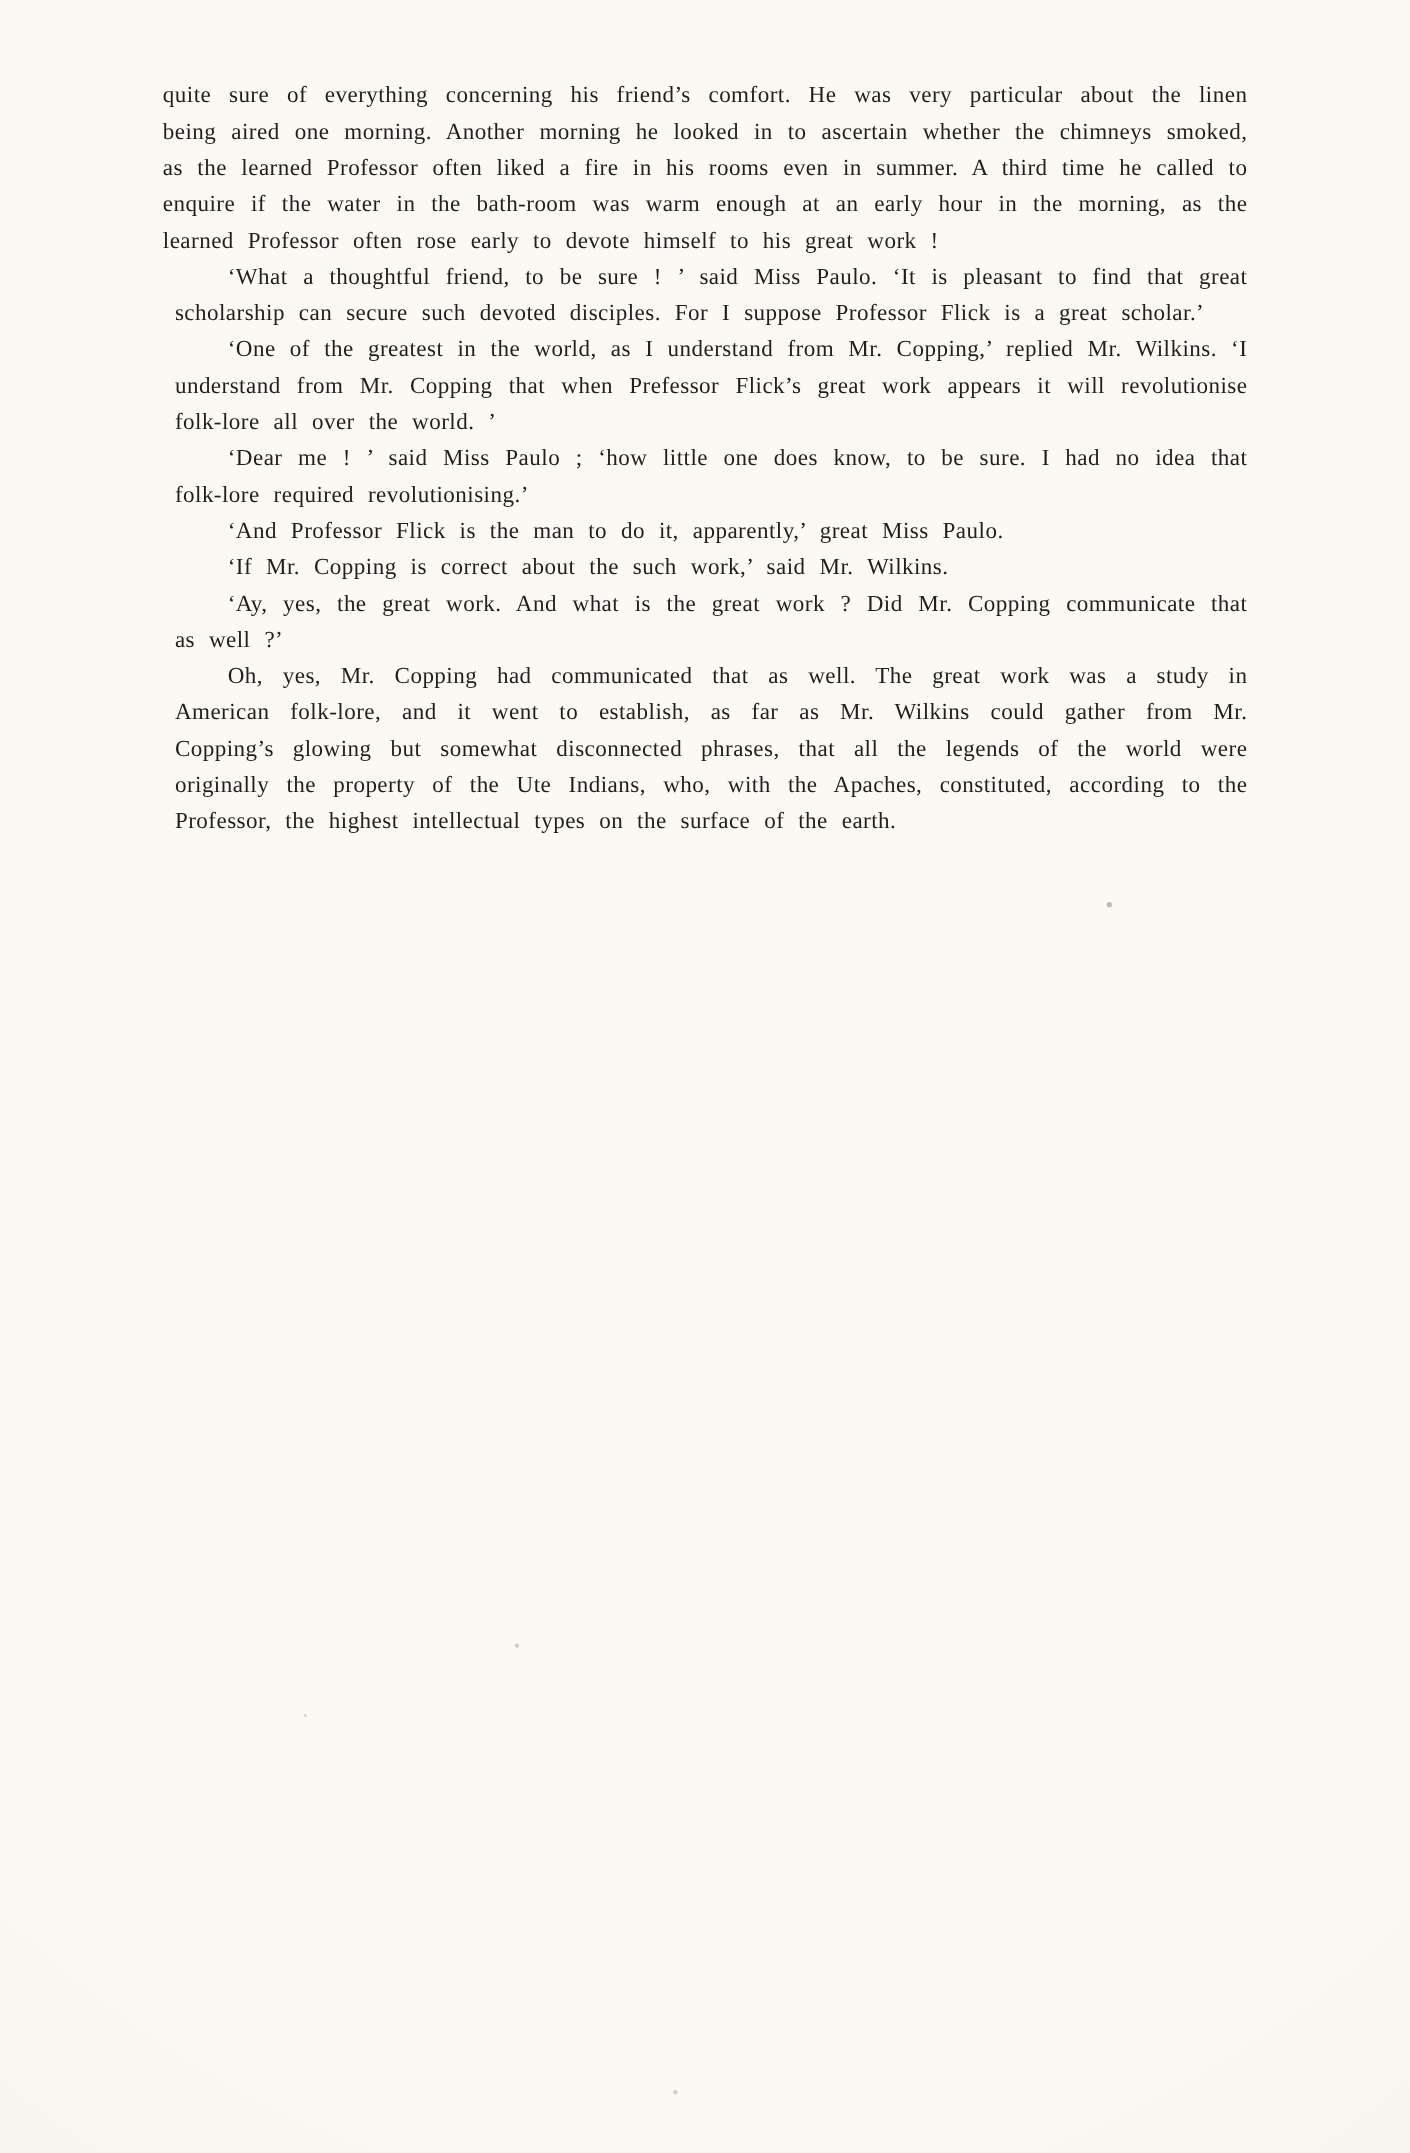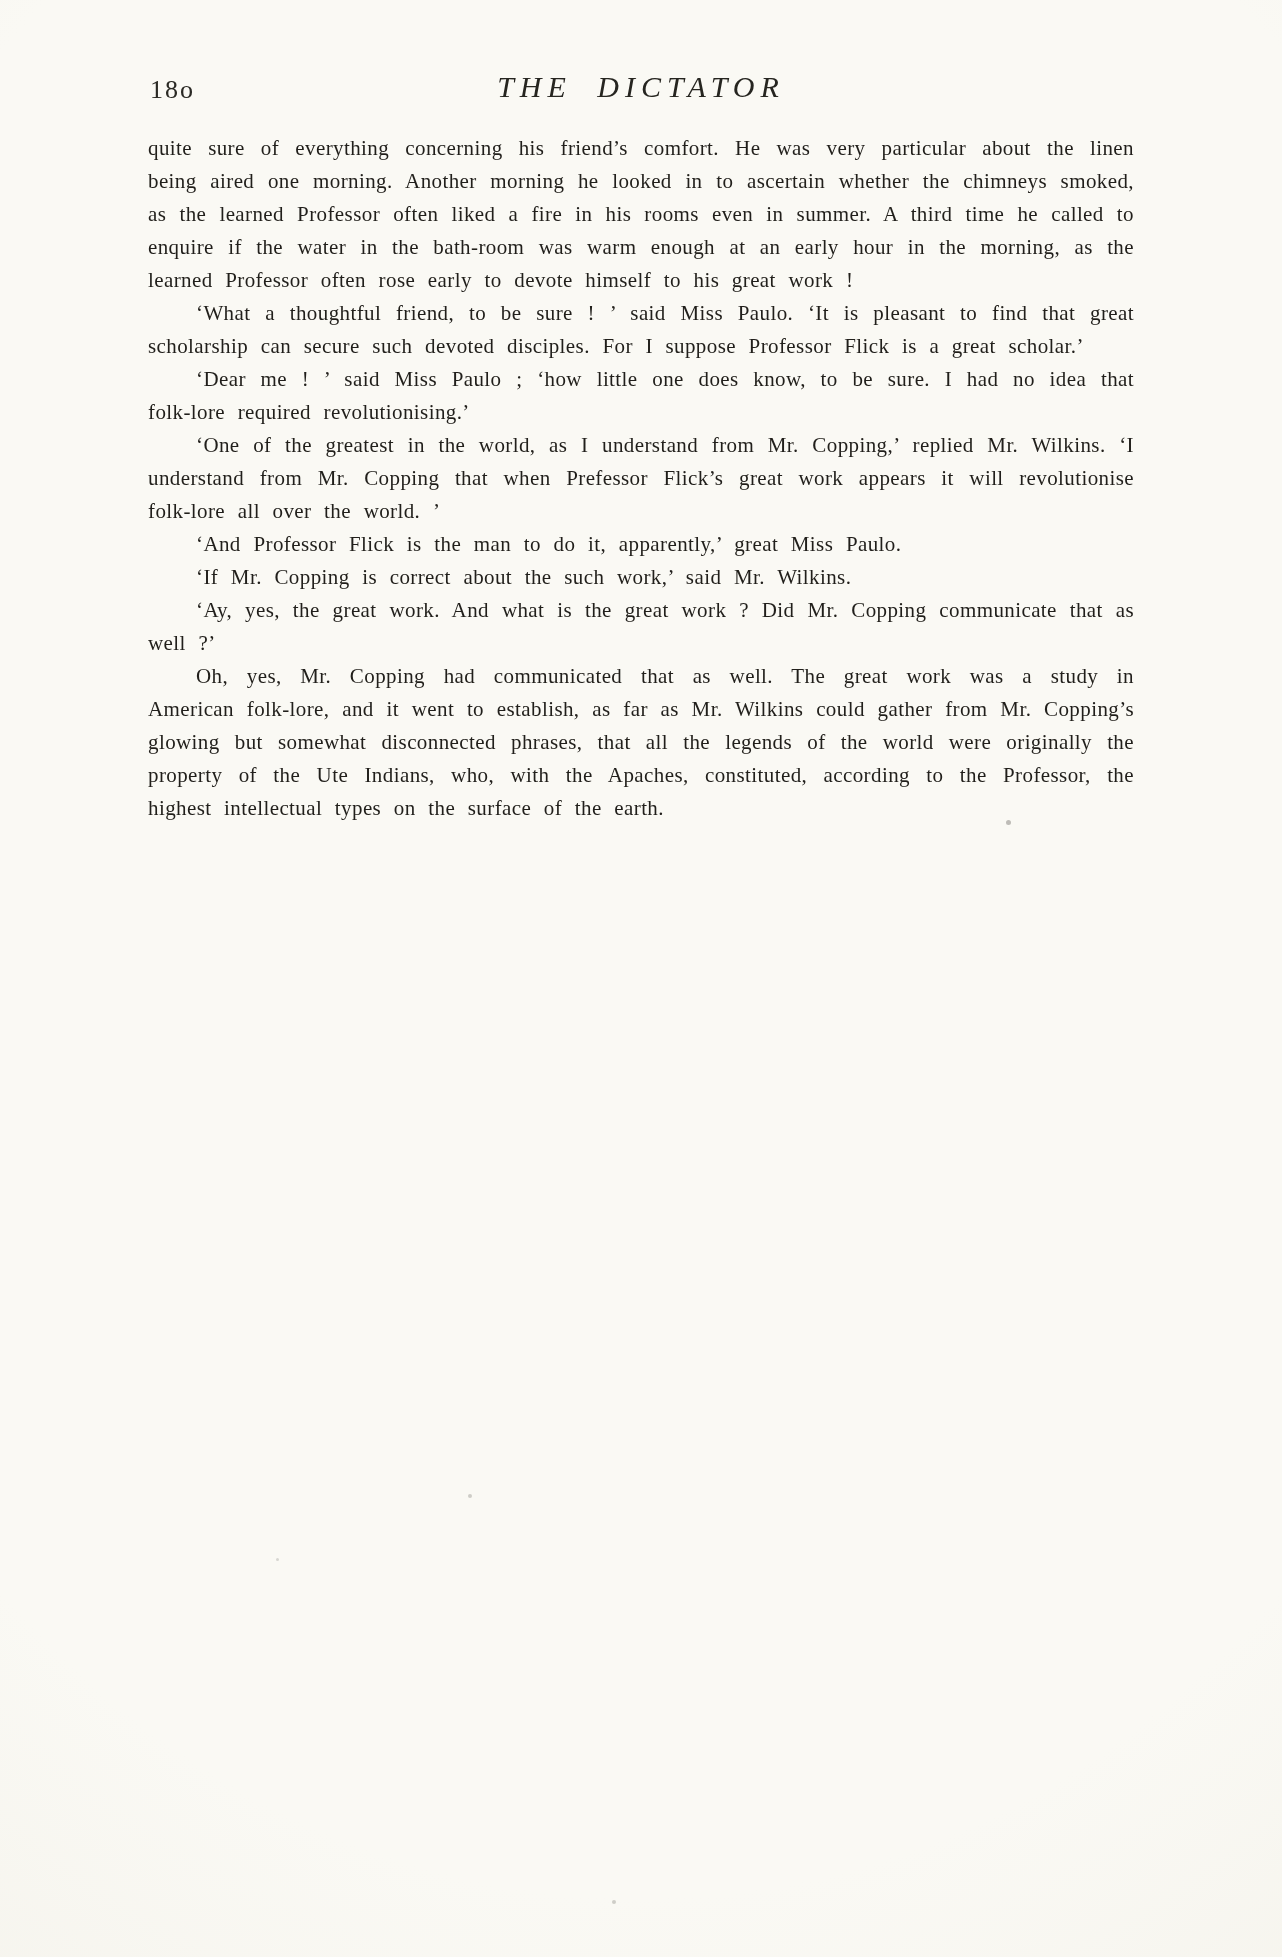--- a/index.html
+++ b/index.html
@@ -55,50 +55,47 @@
     margin: 0;
     font-size: 21px;
     line-height: 33px;
     text-align: justify;
     word-spacing: 7px;
     letter-spacing: 0.4px;
     color: #211f1b;
   }
   .body-text p.indent {
     text-indent: 48px;
+    margin-left: 11px;
   }
   .speck {
     position: absolute;
     width: 5px;
     height: 5px;
     border-radius: 50%;
     background: #4d4b45;
     opacity: 0.35;
   }
   .speck.s1 { left: 1006px; top: 820px; }
   .speck.s2 { left: 468px;  top: 1494px; width: 4px; height: 4px; opacity: 0.25; }
   .speck.s3 { left: 612px;  top: 1900px; width: 4px; height: 4px; opacity: 0.25; }
   .speck.s4 { left: 276px;  top: 1558px; width: 3px; height: 3px; opacity: 0.2; }
 </style>
 </head>
 <body>
 
 <div class="page">
   <div class="text-block">
 
-    <div class="header">
-      <span class="page-number">18o</span>
-      <span class="running-title">THE DICTATOR</span>
-    </div>
 
     <div class="body-text">
       <p>quite sure of everything concerning his friend’s comfort. He was very particular about the linen being aired one morning. Another morning he looked in to ascertain whether the chimneys smoked, as the learned Professor often liked a fire in his rooms even in summer. A third time he called to enquire if the water in the bath-room was warm enough at an early hour in the morning, as the learned Professor often rose early to devote himself to his great work&nbsp;!</p>
       <p class="indent">‘What a thoughtful friend, to be sure&nbsp;!&nbsp;’ said Miss Paulo. ‘It is pleasant to find that great scholarship can secure such devoted disciples. For I suppose Professor Flick is a great scholar.’</p>
+      <p class="indent">‘One of the greatest in the world, as I understand from Mr. Copping,’ replied Mr. Wilkins. ‘I understand from Mr. Copping that when Prefessor Flick’s great work appears it will revolutionise folk-lore all over the world.&nbsp;’</p>
       <p class="indent">‘Dear me&nbsp;!&nbsp;’ said Miss Paulo&nbsp;; ‘how little one does know, to be sure. I had no idea that folk-lore required revolutionising.’</p>
-      <p class="indent">‘One of the greatest in the world, as I understand from Mr. Copping,’ replied Mr. Wilkins. ‘I understand from Mr. Copping that when Prefessor Flick’s great work appears it will revolutionise folk-lore all over the world.&nbsp;’</p>
       <p class="indent">‘And Professor Flick is the man to do it, apparently,’ great Miss Paulo.</p>
       <p class="indent">‘If Mr. Copping is correct about the such work,’ said Mr. Wilkins.</p>
       <p class="indent">‘Ay, yes, the great work. And what is the great work&nbsp;? Did Mr. Copping communicate that as well&nbsp;?’</p>
       <p class="indent">Oh, yes, Mr. Copping had communicated that as well. The great work was a study in American folk-lore, and it went to establish, as far as Mr. Wilkins could gather from Mr. Copping’s glowing but somewhat disconnected phrases, that all the legends of the world were originally the property of the Ute Indians, who, with the Apaches, constituted, according to the Professor, the highest intellectual types on the surface of the earth.</p>
     </div>
 
   </div>
 
   <div class="speck s1"></div>
   <div class="speck s2"></div>

